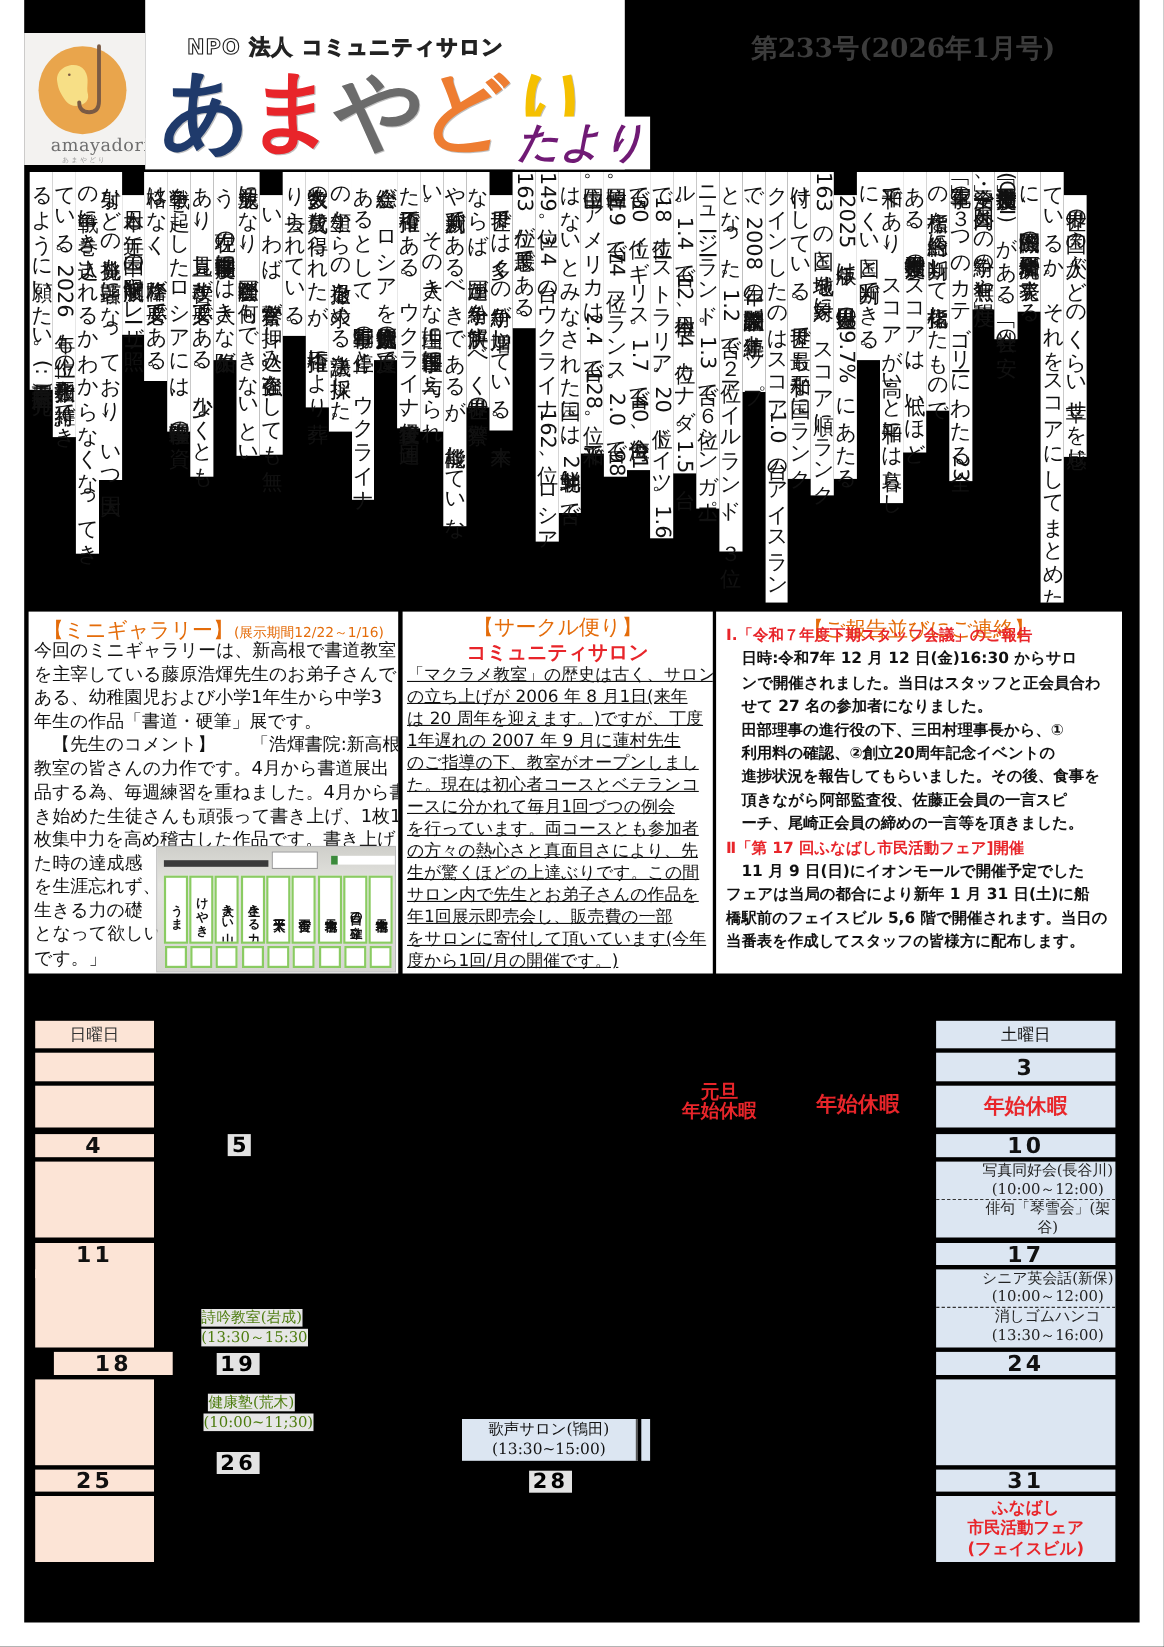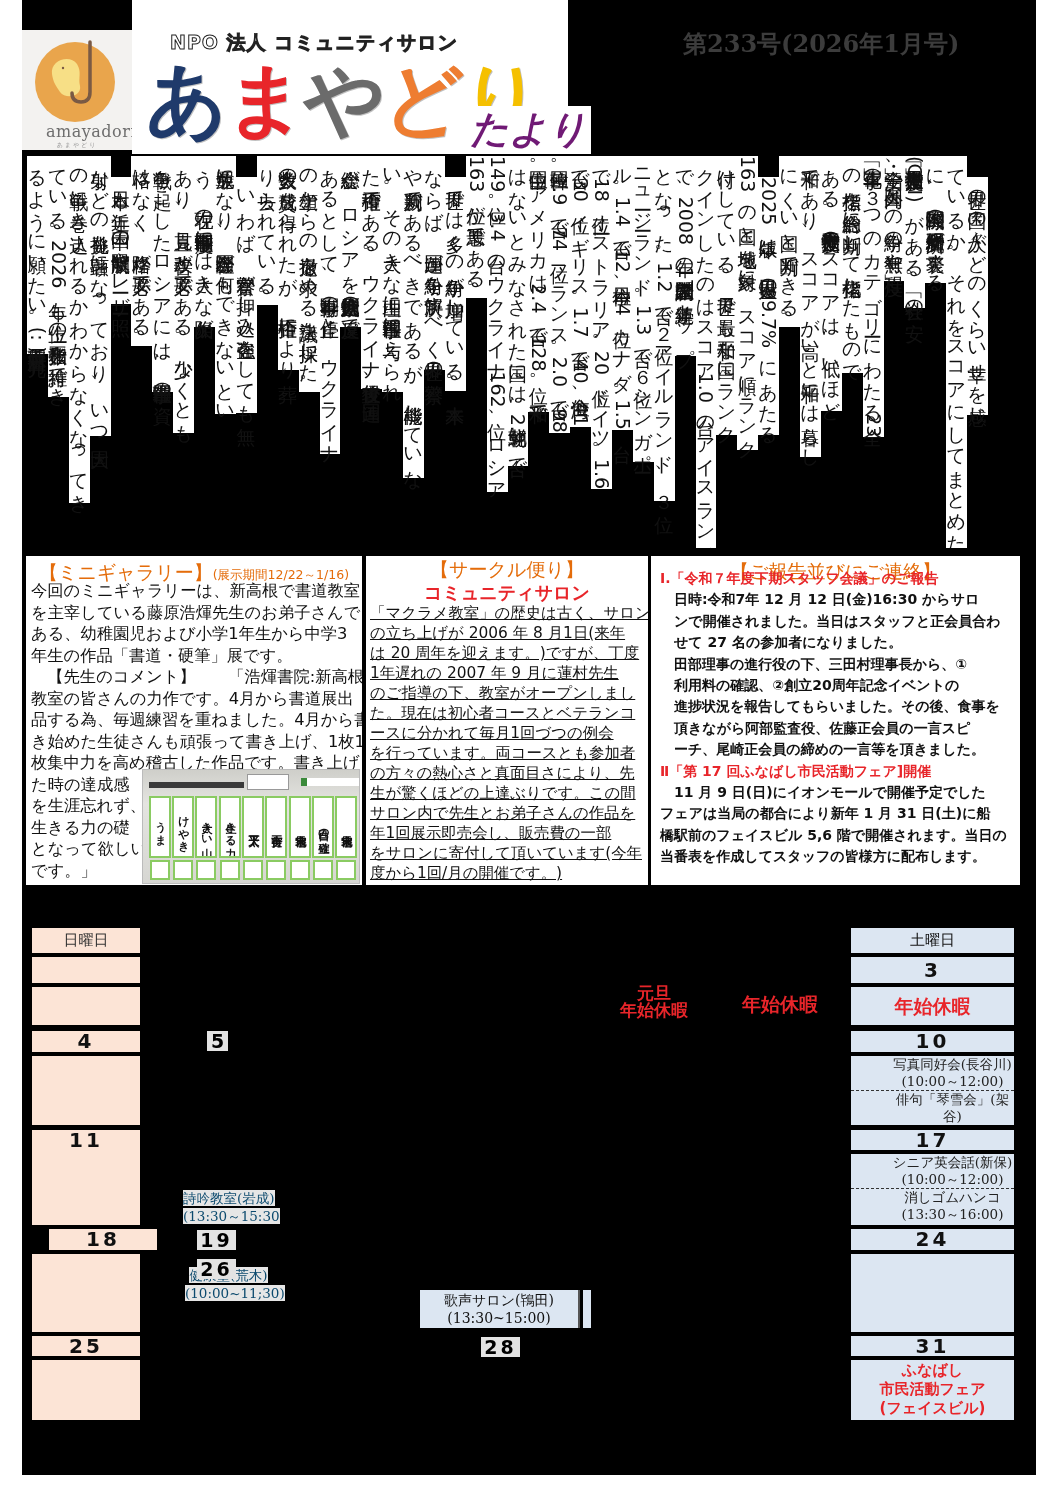--- a/index.html
+++ b/index.html
@@ -58,21 +58,21 @@
   .sun { left:32px; width:108px; background:#fce4d6; }
   .sat { left:851px; width:163px; background:#dce6f2; }
   .cell { text-align:center; overflow:hidden; }
   .hdr { font-size:15px; color:#333; line-height:25px; }
   .date { font-size:20px; font-weight:900; line-height:21px; letter-spacing:3px; }
   .ev { font-family:"DejaVu Serif", serif; font-size:13.5px; line-height:17px; color:#222;padding-left:40px; }
   .ev-dash { border-bottom:1px dashed #333; }
   .hol { color:#e8252a; font-weight:bold; }
   .chip { background:#e3e3e3; color:#000; font-weight:900; font-size:19px; line-height:20px; text-align:center; letter-spacing:3px; }
   .float-ev { text-align:center; font-family:"DejaVu Serif", serif; font-size:13.5px; line-height:18px; white-space:nowrap; }
-  .float-ev span { background:#e6e6e6; color:#0c4a6e;margin-left:27px; }
+  .float-ev span { background:#e6e6e6; color:#4d7c0f;margin-left:27px; }
   .utagoe { left:420px; top:1290px; width:160px; height:38px; background:#dce6f2; border-right:2px solid #555;
             font-family:"DejaVu Serif", serif; font-size:14px; line-height:18px; text-align:center; padding-top:1px; box-sizing:border-box; }
   .utagoe-strip { left:583px; top:1290px; width:8px; height:38px; background:#dce6f2; }
 </style>
 </head>
 <body>
 
 <div class="abs page-bg"></div>
 
 <div class="abs logo">
@@ -297,15 +297,15 @@
     <div><span>健康塾(荒木)</span></div>
     <div><span>(10:00~11;30)</span></div>
   </div>
 
   <div class="abs utagoe">
     <div>歌声サロン(鴇田)</div>
     <div>(13:30~15:00)</div>
   </div>
   <div class="abs utagoe-strip"></div>
 
-  <div class="abs chip" style="left:197px; top:1259px; width:39px; height:20px;">26</div>
+  <div class="abs chip" style="left:197px; top:1320px; width:39px; height:20px;">26</div>
   <div class="abs chip" style="left:481px; top:1337px; width:39px; height:20px;">28</div>
 </div>
 
 </body></html>

